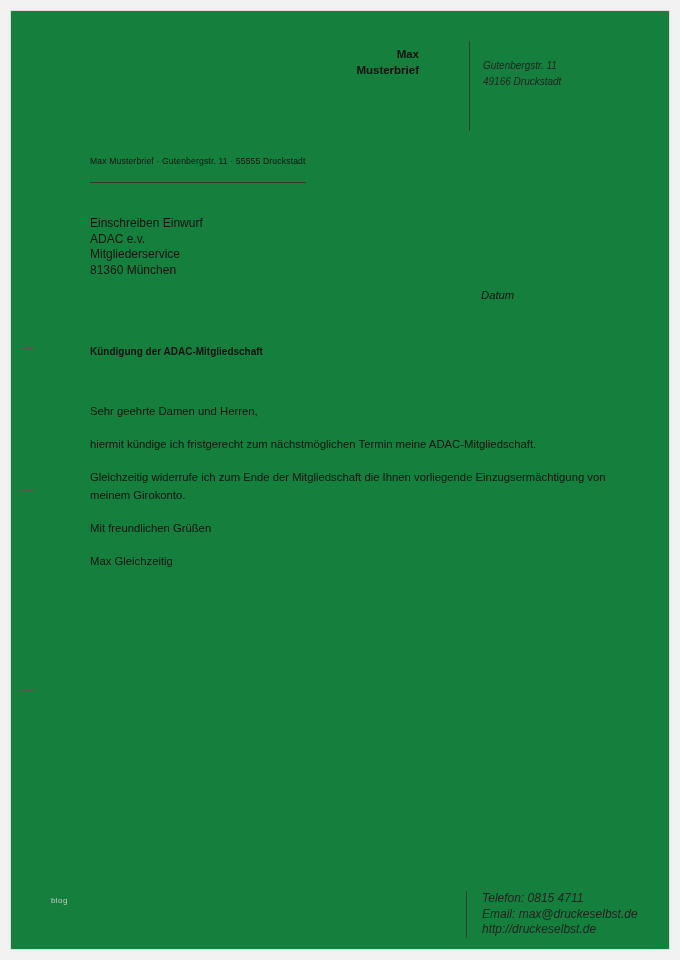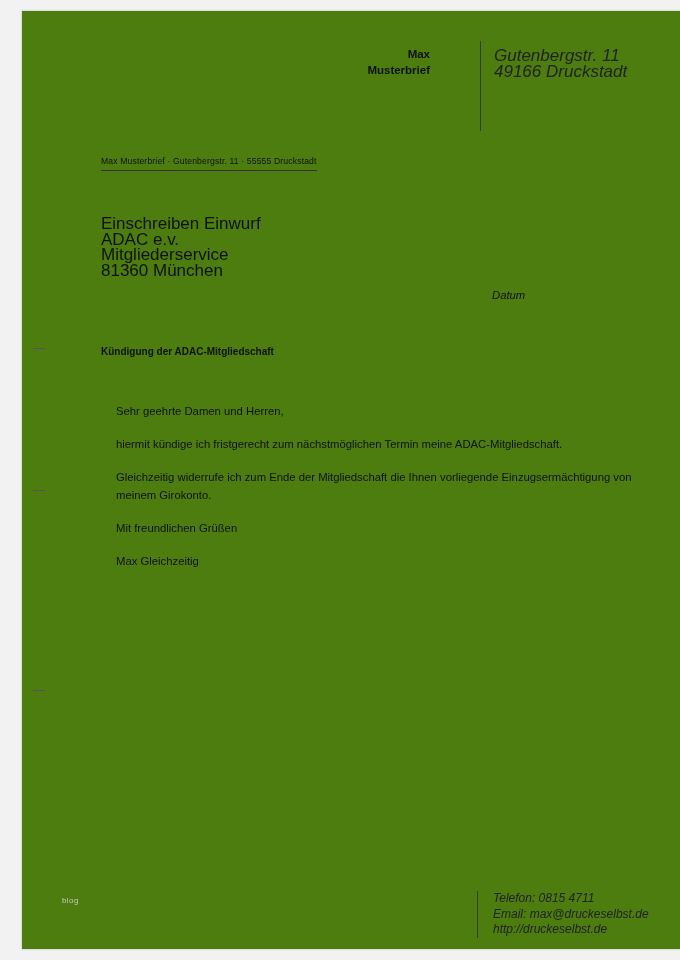--- a/index.html
+++ b/index.html
@@ -17,24 +17,23 @@
     height: 960px;
     background: #f2f2f2;
     overflow: hidden;
   }
   .sheet {
     position: absolute;
     left: 10px;
     top: 10px;
     width: 660px;
     height: 940px;
-    background: #4d7c0f;
+    background: #15803d;
     border: 1px solid #dedede;
     box-shadow: 0 0 2px rgba(0,0,0,0.06);
-    margin-left: 11px;
   }
 
   
   .letterhead {
     position: absolute;
     left: 300px;
     top: 25px;
     width: 330px;
     height: 95px;
   }
@@ -53,46 +52,46 @@
     position: absolute;
     left: 158px;
     top: 5px;
     width: 1px;
     height: 90px;
     background: #3a3a3a;
   }
   .lh-addr {
     position: absolute;
     left: 172px;
-    top: 12px;
+    top: 22px;
     font-style: italic;
-    font-size: 17px;
+    font-size: 10px;
     line-height: 16px;
     color: #222;
   }
 
   
   .returnline {
     position: absolute;
     left: 79px;
     top: 145px;
     font-size: 8.6px;
     letter-spacing: 0.15px;
     color: #111;
-    padding-bottom: 4px;
+    padding-bottom: 16px;
     border-bottom: 1px solid #333;
     white-space: nowrap;
   }
 
   
   .recipient {
     position: absolute;
     left: 79px;
     top: 205px;
-    font-size: 17px;
+    font-size: 12px;
     line-height: 15.6px;
     color: #111;
   }
 
   
   .datum {
     position: absolute;
     left: 470px;
     top: 278px;
     font-size: 11.3px;
@@ -108,21 +107,21 @@
     font-size: 10px;
     font-weight: bold;
     line-height: 16.5px;
     color: #111;
   }
   .subject .nr-spacer { display: inline-block; width: 5px; }
 
   
   .body {
     position: absolute;
-    left: 94px;
+    left: 79px;
     top: 391px;
     width: 535px;
     font-size: 11.3px;
     line-height: 18px;
     color: #111;
   }
   .body p { margin: 0 0 15px 0; }
   .sig { margin-top: 51px; }
 
   

